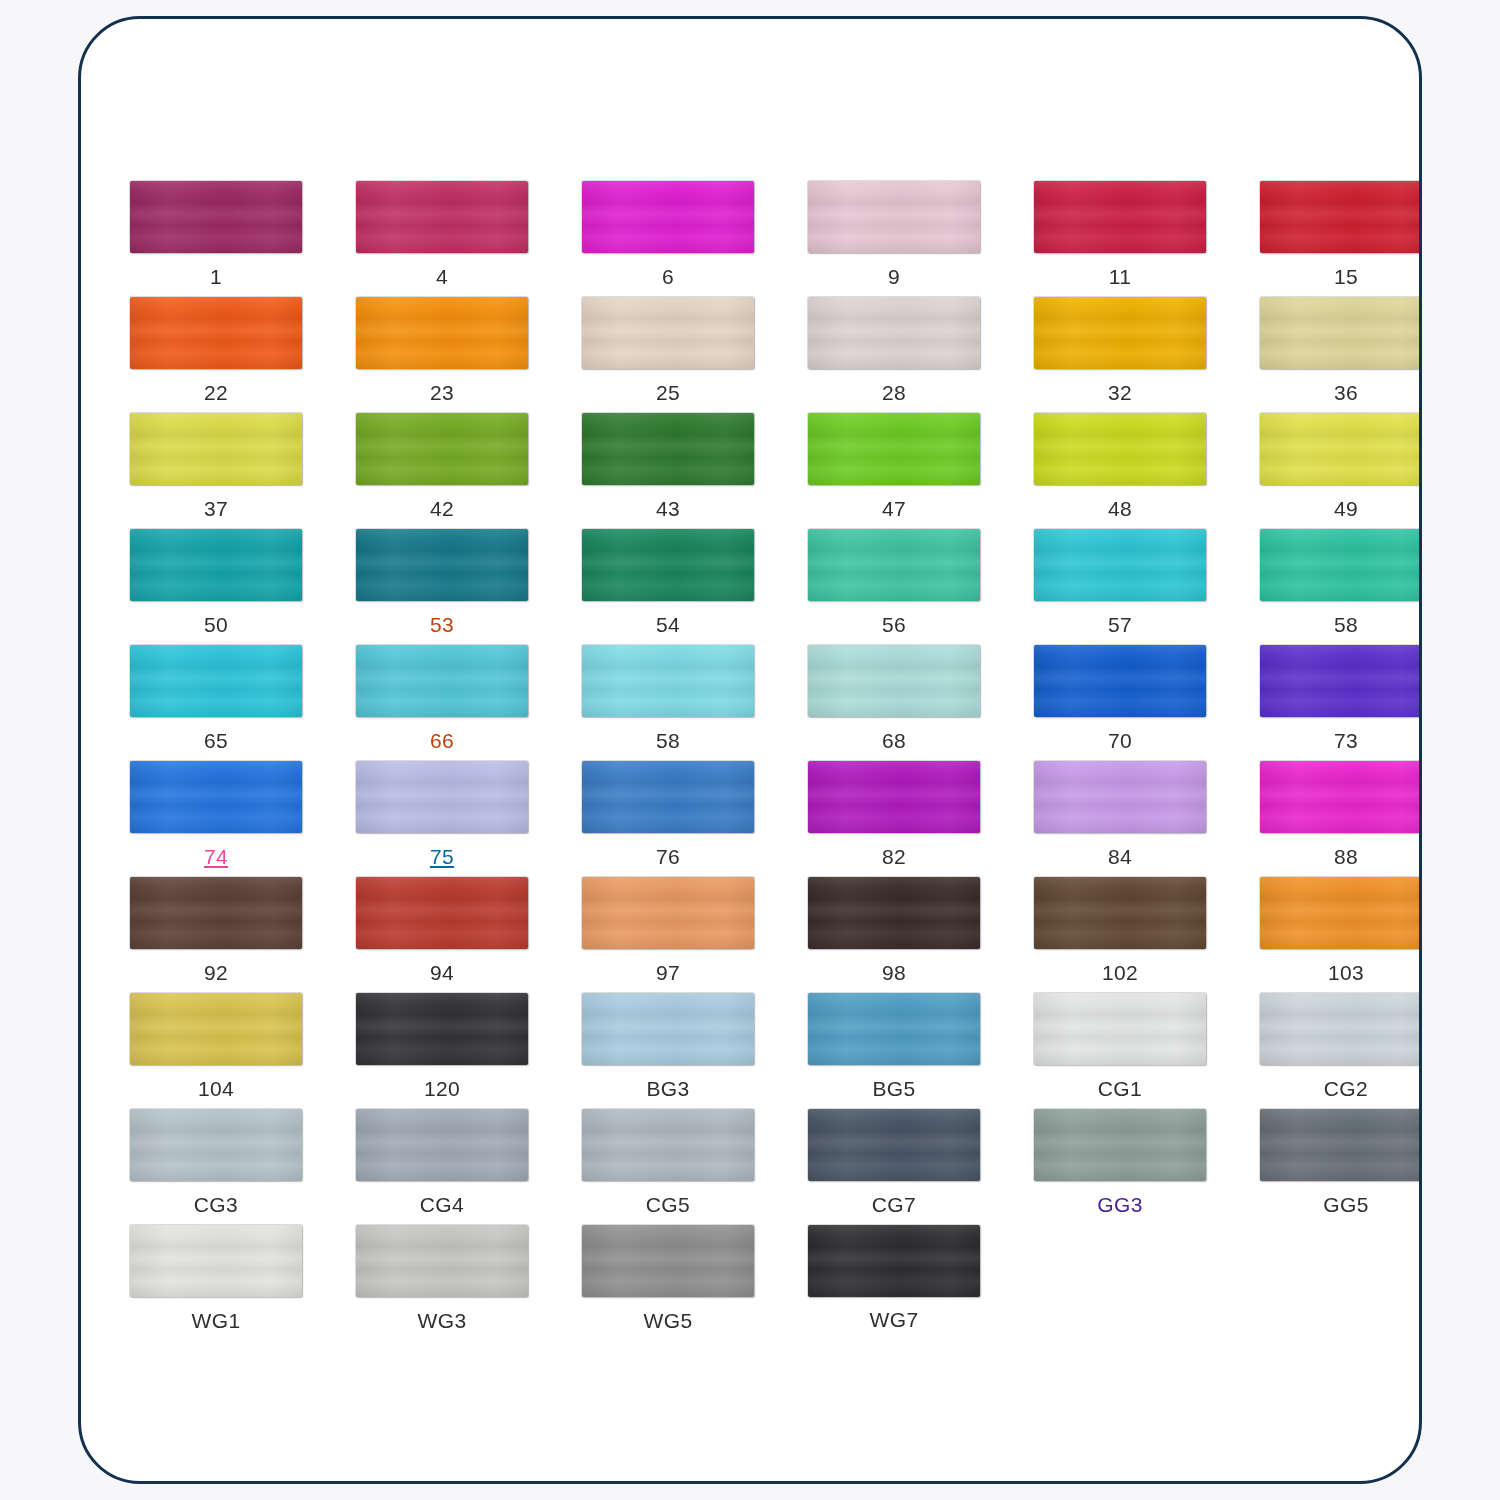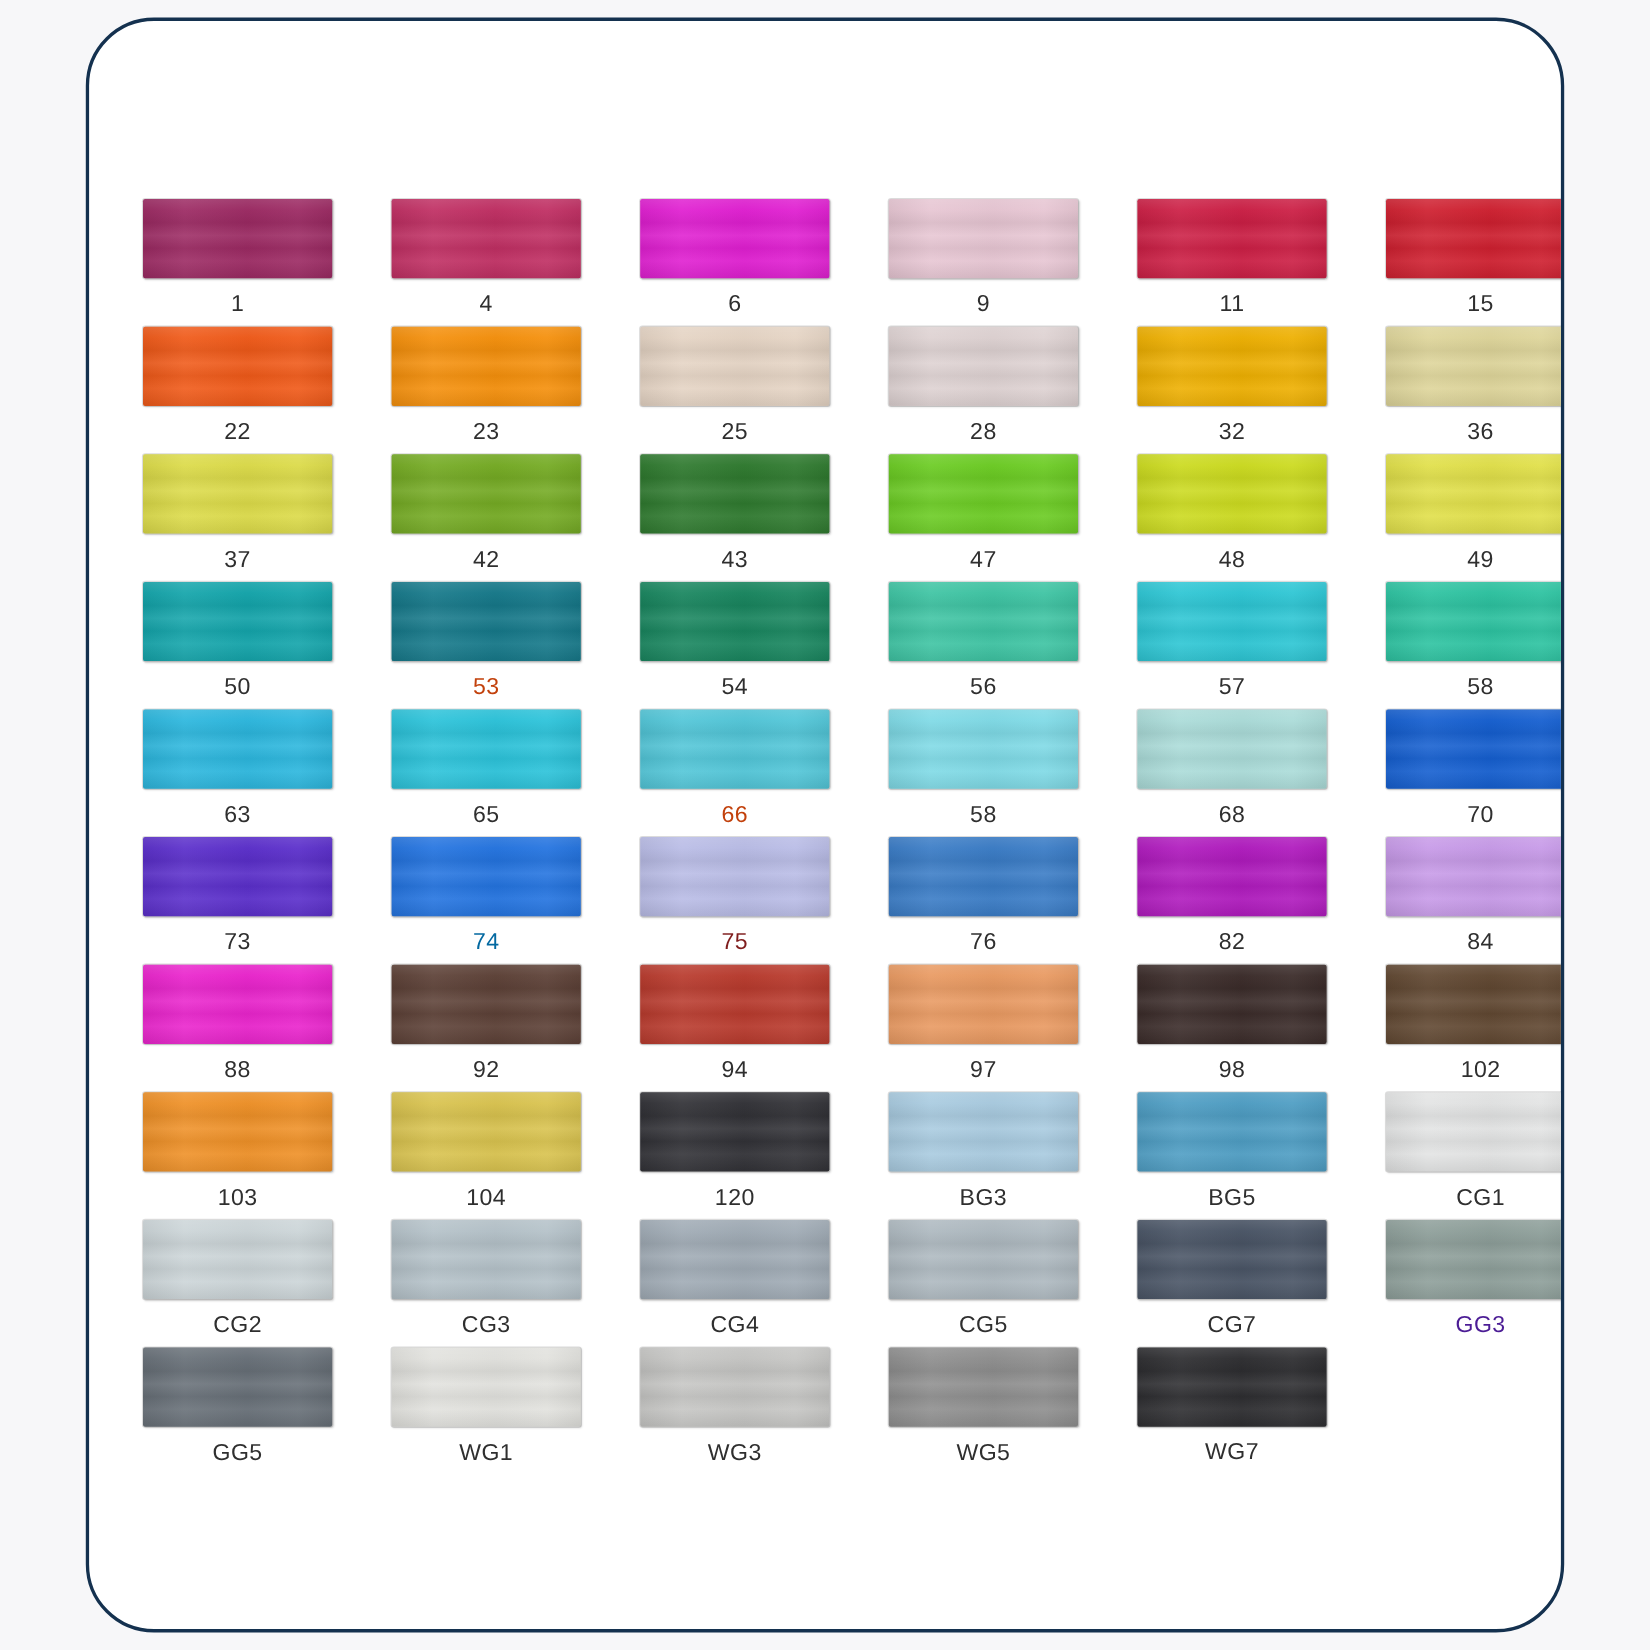--- a/index.html
+++ b/index.html
@@ -200,24 +200,20 @@
         </div>
         <div class="swatch-cell">
           <div class="swatch-chip" style="background-color: rgb(45, 198, 212);"></div>
           <div class="swatch-label" style="color: rgb(47, 47, 47);">57</div>
         </div>
         <div class="swatch-cell">
           <div class="swatch-chip" style="background-color: rgb(45, 195, 161);"></div>
           <div class="swatch-label" style="color: rgb(47, 47, 47);">58</div>
         </div>
         <div class="swatch-cell">
-          <div class="swatch-chip" style="background-color: rgb(44, 183, 222);"></div>
-          <div class="swatch-label" style="color: rgb(47, 47, 47);">63</div>
-        </div>
-        <div class="swatch-cell">
           <div class="swatch-chip" style="background-color: rgb(44, 195, 218);"></div>
           <div class="swatch-label" style="color: rgb(47, 47, 47);">65</div>
         </div>
         <div class="swatch-cell">
           <div class="swatch-chip" style="background-color: rgb(82, 198, 216);"></div>
           <div class="swatch-label" style="color: #c2410c;">66</div>
         </div>
         <div class="swatch-cell">
           <div class="swatch-chip" style="background-color: rgb(127, 218, 230);"></div>
           <div class="swatch-label" style="color: rgb(47, 47, 47);">58</div>
@@ -229,25 +225,25 @@
         <div class="swatch-cell">
           <div class="swatch-chip" style="background-color: rgb(21, 95, 208);"></div>
           <div class="swatch-label" style="color: rgb(47, 47, 47);">70</div>
         </div>
         <div class="swatch-cell">
           <div class="swatch-chip" style="background-color: rgb(91, 47, 203);"></div>
           <div class="swatch-label" style="color: rgb(47, 47, 47);">73</div>
         </div>
         <div class="swatch-cell">
           <div class="swatch-chip" style="background-color: rgb(36, 116, 224);"></div>
-          <div class="swatch-label" style="color: #0369a1;">74</div>
+          <div class="swatch-label" style="color: #ec4899; text-decoration: underline;">74</div>
         </div>
         <div class="swatch-cell">
           <div class="swatch-chip" style="background-color: rgb(185, 188, 230);"></div>
-          <div class="swatch-label" style="color: #7f1d1d;">75</div>
+          <div class="swatch-label" style="color: #0369a1; text-decoration: underline;">75</div>
         </div>
         <div class="swatch-cell">
           <div class="swatch-chip" style="background-color: rgb(58, 124, 198);"></div>
           <div class="swatch-label" style="color: rgb(47, 47, 47);">76</div>
         </div>
         <div class="swatch-cell">
           <div class="swatch-chip" style="background-color: rgb(176, 27, 190);"></div>
           <div class="swatch-label" style="color: rgb(47, 47, 47);">82</div>
         </div>
         <div class="swatch-cell">

